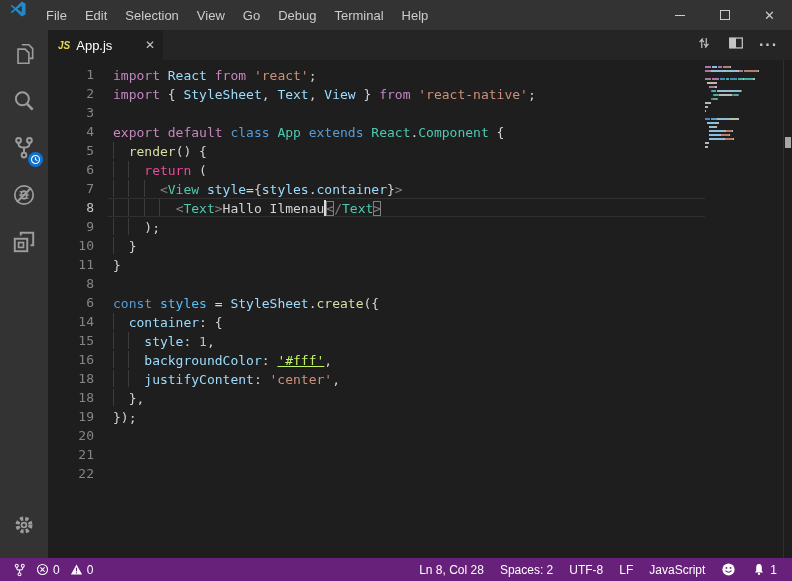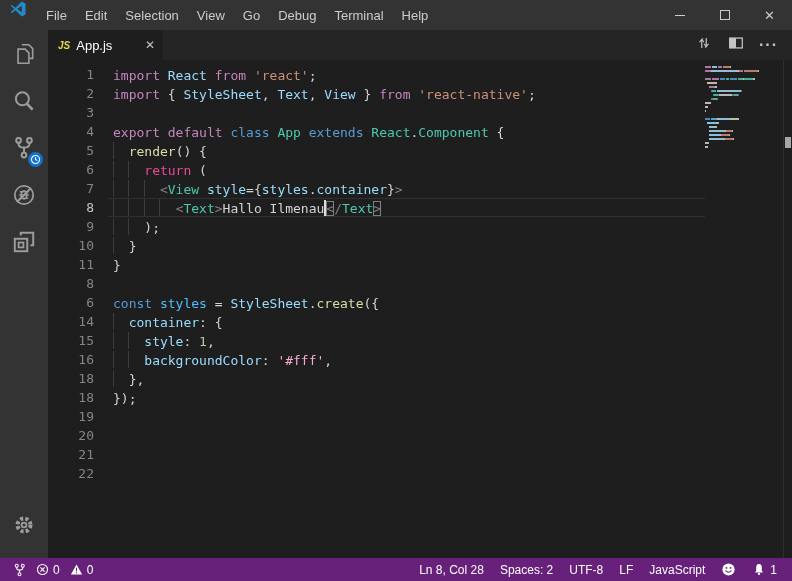--- a/index.html
+++ b/index.html
@@ -229,21 +229,22 @@
             <div class="code-line"><i class="guide" style="left: 4.5px;"></i><i class="guide" style="left: 20.14px;"></i><span style="color: rgb(212, 212, 212);">    </span><span style="color: #ec4899;">return</span><span style="color: rgb(212, 212, 212);"> (</span></div>
             <div class="code-line"><i class="guide" style="left: 4.5px;"></i><i class="guide" style="left: 20.14px;"></i><i class="guide" style="left: 35.78px;"></i><span style="color: rgb(212, 212, 212);">      </span><span style="color: rgb(128, 128, 128);">&lt;</span><span style="color: rgb(78, 201, 176);">View</span><span style="color: rgb(212, 212, 212);"> </span><span style="color: rgb(156, 220, 254);">style</span><span style="color: rgb(212, 212, 212);">={</span><span style="color: rgb(156, 220, 254);">styles</span><span style="color: rgb(212, 212, 212);">.</span><span style="color: rgb(156, 220, 254);">container</span><span style="color: rgb(212, 212, 212);">}</span><span style="color: rgb(128, 128, 128);">&gt;</span></div>
             <div class="code-line cur"><i class="guide" style="left: 4.5px;"></i><i class="guide" style="left: 20.14px;"></i><i class="guide" style="left: 35.78px;"></i><i class="guide" style="left: 51.42px;"></i><span style="color: rgb(212, 212, 212);">        </span><span style="color: rgb(128, 128, 128);">&lt;</span><span style="color: rgb(78, 201, 176);">Text</span><span style="color: rgb(128, 128, 128);">&gt;</span><span style="color: rgb(212, 212, 212);">Hallo Ilmenau</span><span class="caret"></span><span class="tok-box" style="color: rgb(128, 128, 128);">&lt;</span><span style="color: rgb(128, 128, 128);">/</span><span style="color: rgb(78, 201, 176);">Text</span><span class="tok-box" style="color: rgb(128, 128, 128);">&gt;</span></div>
             <div class="code-line"><i class="guide" style="left: 4.5px;"></i><i class="guide" style="left: 20.14px;"></i><span style="color: rgb(212, 212, 212);">    );</span></div>
             <div class="code-line"><i class="guide" style="left: 4.5px;"></i><span style="color: rgb(212, 212, 212);">  }</span></div>
             <div class="code-line"><span style="color: rgb(212, 212, 212);">}</span></div>
             <div class="code-line"></div>
             <div class="code-line"><span style="color: rgb(86, 156, 214);">const</span><span style="color: rgb(212, 212, 212);"> </span><span style="color: rgb(79, 193, 255);">styles</span><span style="color: rgb(212, 212, 212);"> = </span><span style="color: rgb(156, 220, 254);">StyleSheet</span><span style="color: rgb(212, 212, 212);">.</span><span style="color: rgb(220, 220, 170);">create</span><span style="color: rgb(212, 212, 212);">({</span></div>
             <div class="code-line"><i class="guide" style="left: 4.5px;"></i><span style="color: rgb(212, 212, 212);">  </span><span style="color: rgb(156, 220, 254);">container</span><span style="color: rgb(212, 212, 212);">: {</span></div>
             <div class="code-line"><i class="guide" style="left: 4.5px;"></i><i class="guide" style="left: 20.14px;"></i><span style="color: rgb(212, 212, 212);">    </span><span style="color: rgb(156, 220, 254);">style</span><span style="color: rgb(212, 212, 212);">: </span><span style="color: rgb(181, 206, 168);">1</span><span style="color: rgb(212, 212, 212);">,</span></div>
-            <div class="code-line"><i class="guide" style="left: 4.5px;"></i><i class="guide" style="left: 20.14px;"></i><span style="color: rgb(212, 212, 212);">    </span><span style="color: rgb(156, 220, 254);">backgroundColor</span><span style="color: rgb(212, 212, 212);">: </span><span style="color: #f9a8d4;">'#fff'</span><span style="color: rgb(212, 212, 212);">,</span></div>
+            <div class="code-line"><i class="guide" style="left: 4.5px;"></i><i class="guide" style="left: 20.14px;"></i><span style="color: rgb(212, 212, 212);">    </span><span style="color: rgb(156, 220, 254);">backgroundColor</span><span style="color: rgb(212, 212, 212);">: </span><span style="color: #bef264; text-decoration: underline;">'#fff'</span><span style="color: rgb(212, 212, 212);">,</span></div>
+            <div class="code-line"><i class="guide" style="left: 4.5px;"></i><i class="guide" style="left: 20.14px;"></i><span style="color: rgb(212, 212, 212);">    </span><span style="color: rgb(156, 220, 254);">justifyContent</span><span style="color: rgb(212, 212, 212);">: </span><span style="color: rgb(206, 145, 120);">'center'</span><span style="color: rgb(212, 212, 212);">,</span></div>
             <div class="code-line"><i class="guide" style="left: 4.5px;"></i><span style="color: rgb(212, 212, 212);">  },</span></div>
             <div class="code-line"><span style="color: rgb(212, 212, 212);">});</span></div>
             <div class="code-line"></div>
           </div>
         <div class="minimap" id="minimap">
             <div class="mm-row">
               <i style="width: 6px; background: rgb(197, 134, 192);"></i>
               <i style="width: 1px; background: transparent;"></i>
               <i style="width: 5px; background: rgb(156, 220, 254);"></i>
               <i style="width: 1px; background: transparent;"></i>

